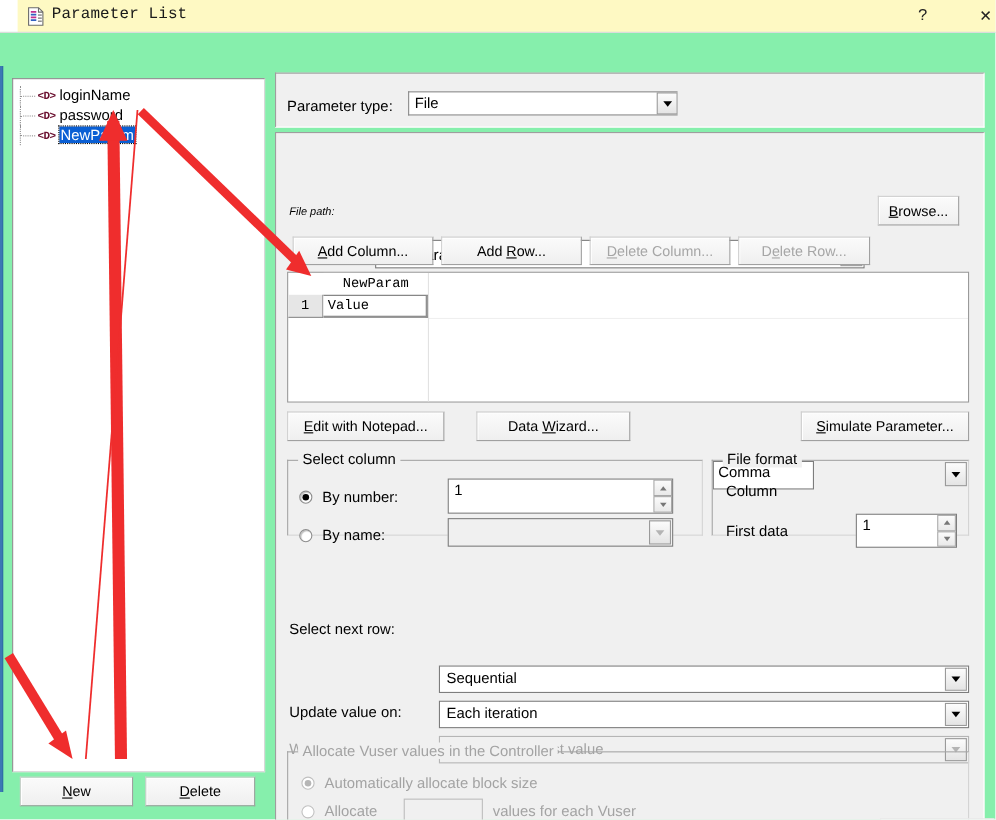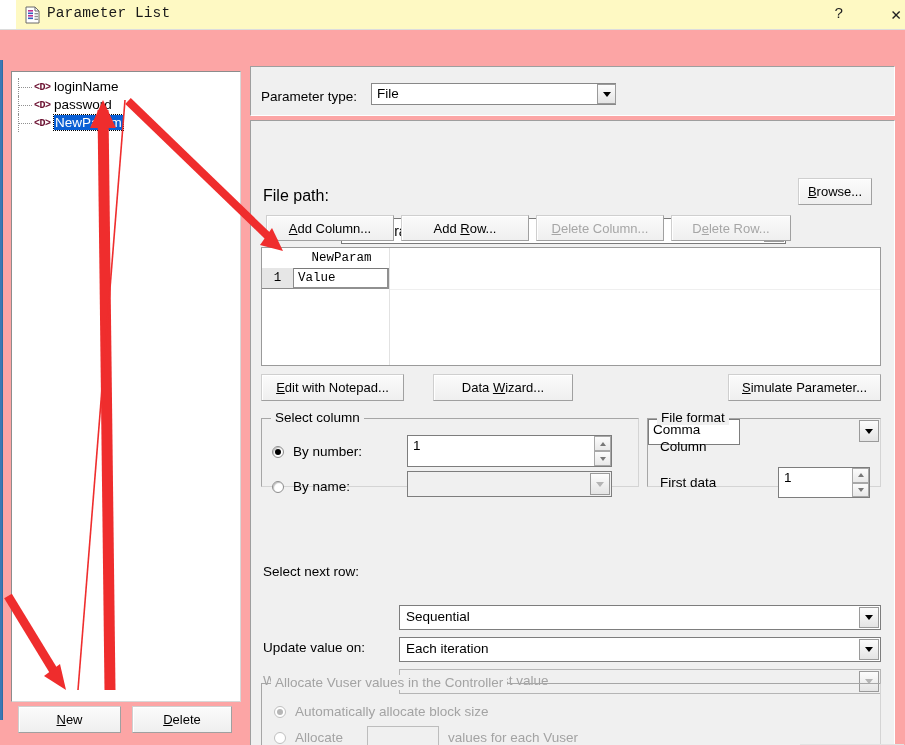--- a/index.html
+++ b/index.html
@@ -31,21 +31,21 @@
     font-size:16px;color:#222;
     display:flex;align-items:center;justify-content:center;
     cursor:default;
   }
   #tb-help{left:800px;font-size:15px;}
   #tb-close{left:857px;font-size:17px;font-weight:300;}
 
   
   #dialog{
     position:absolute;left:0;top:29px;width:905px;height:716px;
-    background:#fca5a5;
+    background:#86efac;
     border-top:1px solid #dcdcdc;
     box-sizing:border-box;
   }
   
   #left-accent{
     position:absolute;left:0;top:30px;width:3px;height:660px;
     background:#2e6da4;
   }
   #left-accent2{
     position:absolute;left:0;top:30px;width:2px;height:660px;
@@ -135,21 +135,21 @@
   .combo-arrow i{
     display:block;width:0;height:0;
     border-left:4px solid transparent;border-right:4px solid transparent;
     border-top:5px solid #000;
   }
   .combo-arrow.dis i{border-top-color:#b4b4b4;}
 
   
   #grp-main{left:0px;top:57px;width:645px;height:645px;}
 
-  #lbl-filepath{position:absolute;left:12px;top:66px;font-size:16px;}
+  #lbl-filepath{position:absolute;left:12px;top:66px;font-size:10px;font-style:italic;}
   #cb-filepath{
     position:absolute;left:90px;top:57px;width:445px;height:26px;
     background:#ffffff;border:1px solid #7a7a7a;
     box-sizing:border-box;
     margin-top:40px;
   }
   #cb-filepath .val{position:absolute;left:7px;top:4px;font-size:14px;}
   #cb-filepath .combo-arrow{top:1px;right:1px;height:22px;width:20px;}
   #btn-browse{left:547px;top:57px;width:74px;height:27px;}
 

